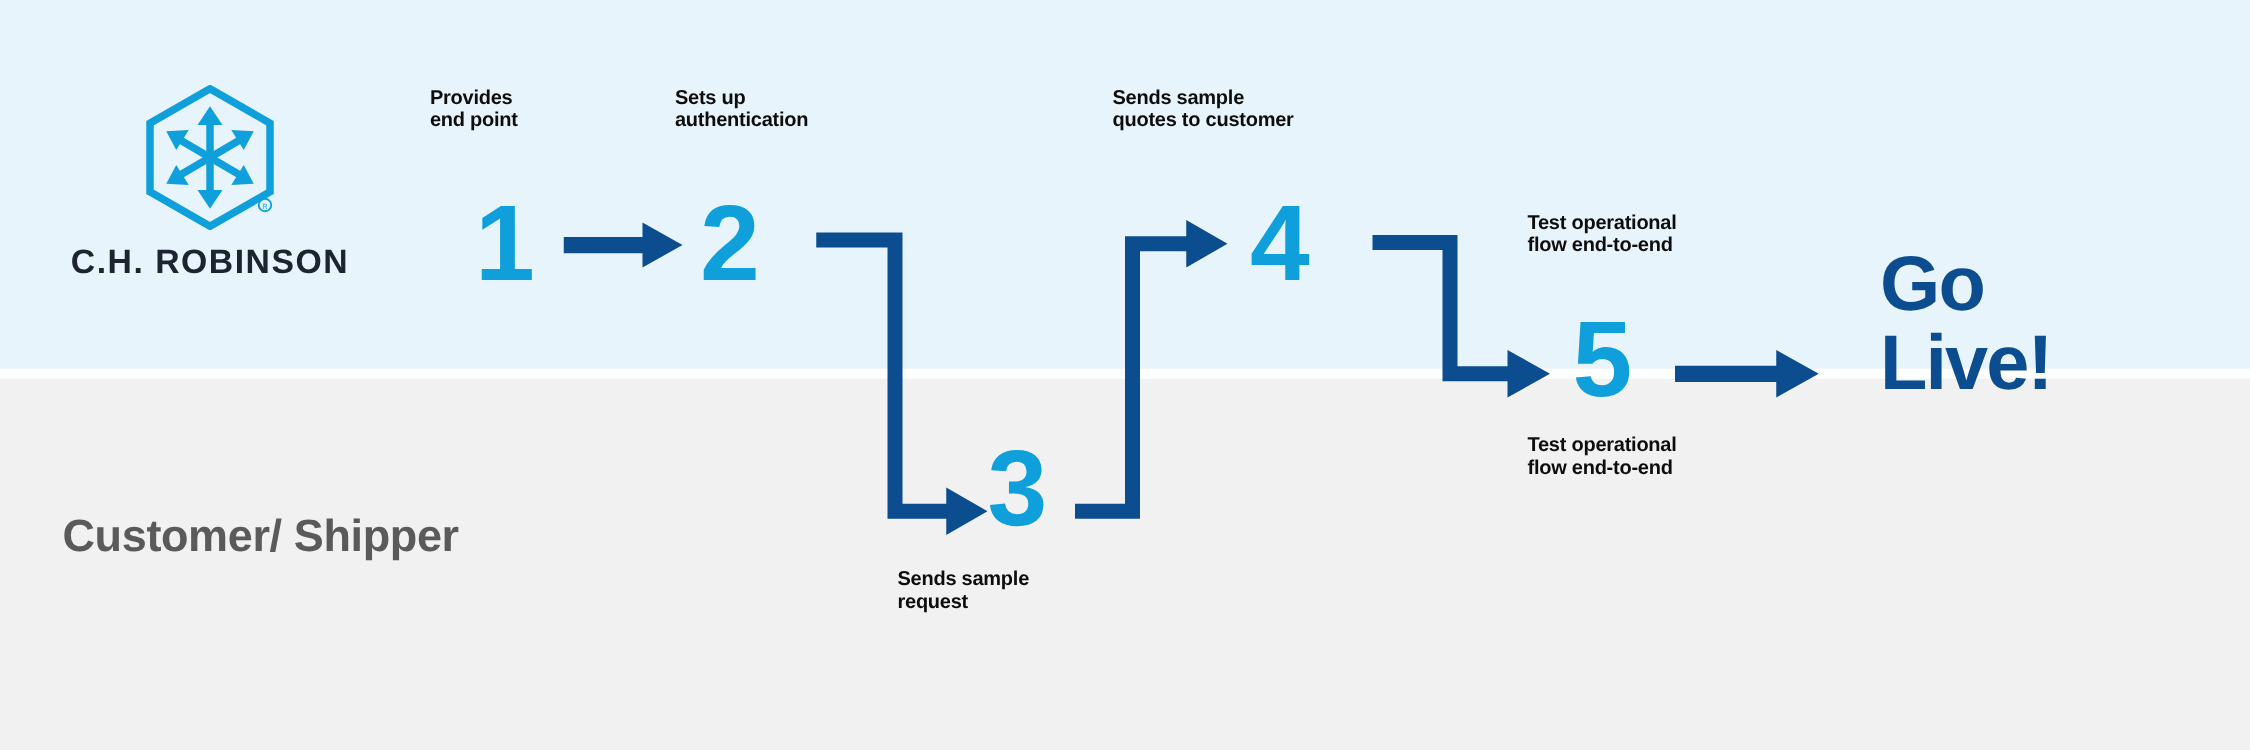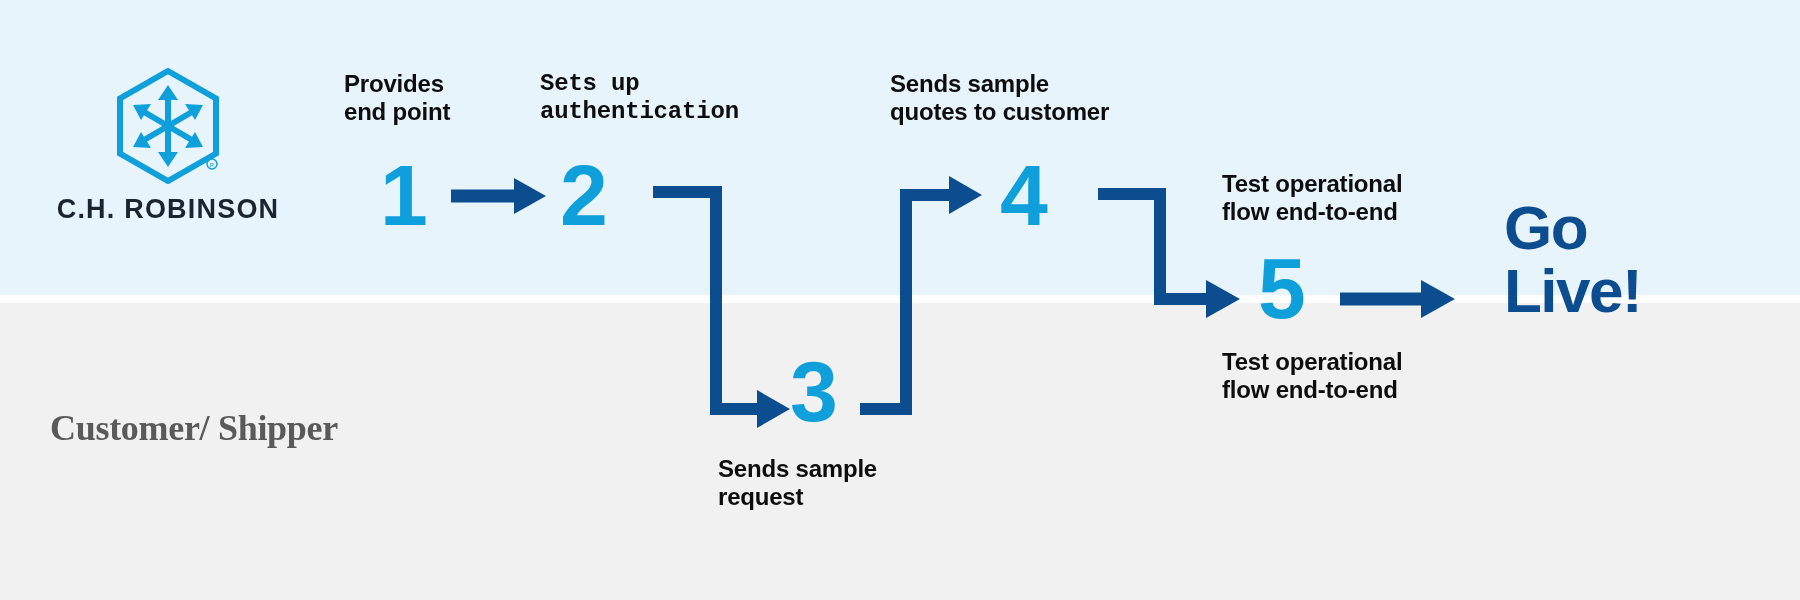--- a/index.html
+++ b/index.html
@@ -55,35 +55,34 @@
 
   
   .lane-label {
     position: absolute;
     left: 50px; top: 408px;
     font-size: 36px;
     font-weight: 700;
     line-height: 1.16;
     color: #5a5a5a;
     letter-spacing: -0.3px;
-    font-family: Liberation Serif, serif;
   }
 
   
   .cap {
     position: absolute;
-    font-size: 24px;
+    font-size: 16px;
     font-weight: 700;
     line-height: 1.15;
     color: #0d0d0d;
     white-space: pre-line;
     letter-spacing: -0.2px;
   }
   .cap-1 { left: 344px; top: 70px; }
-  .cap-2 { left: 540px; top: 70px; font-family: Liberation Mono, monospace; }
+  .cap-2 { left: 540px; top: 70px; }
   .cap-4 { left: 890px; top: 70px; }
   .cap-5a { left: 1222px; top: 170px; }
   .cap-5b { left: 1222px; top: 348px; }
   .cap-3 { left: 718px; top: 455px; }
 
   
   .num {
     position: absolute;
     font-size: 86px;
     font-weight: 700;

